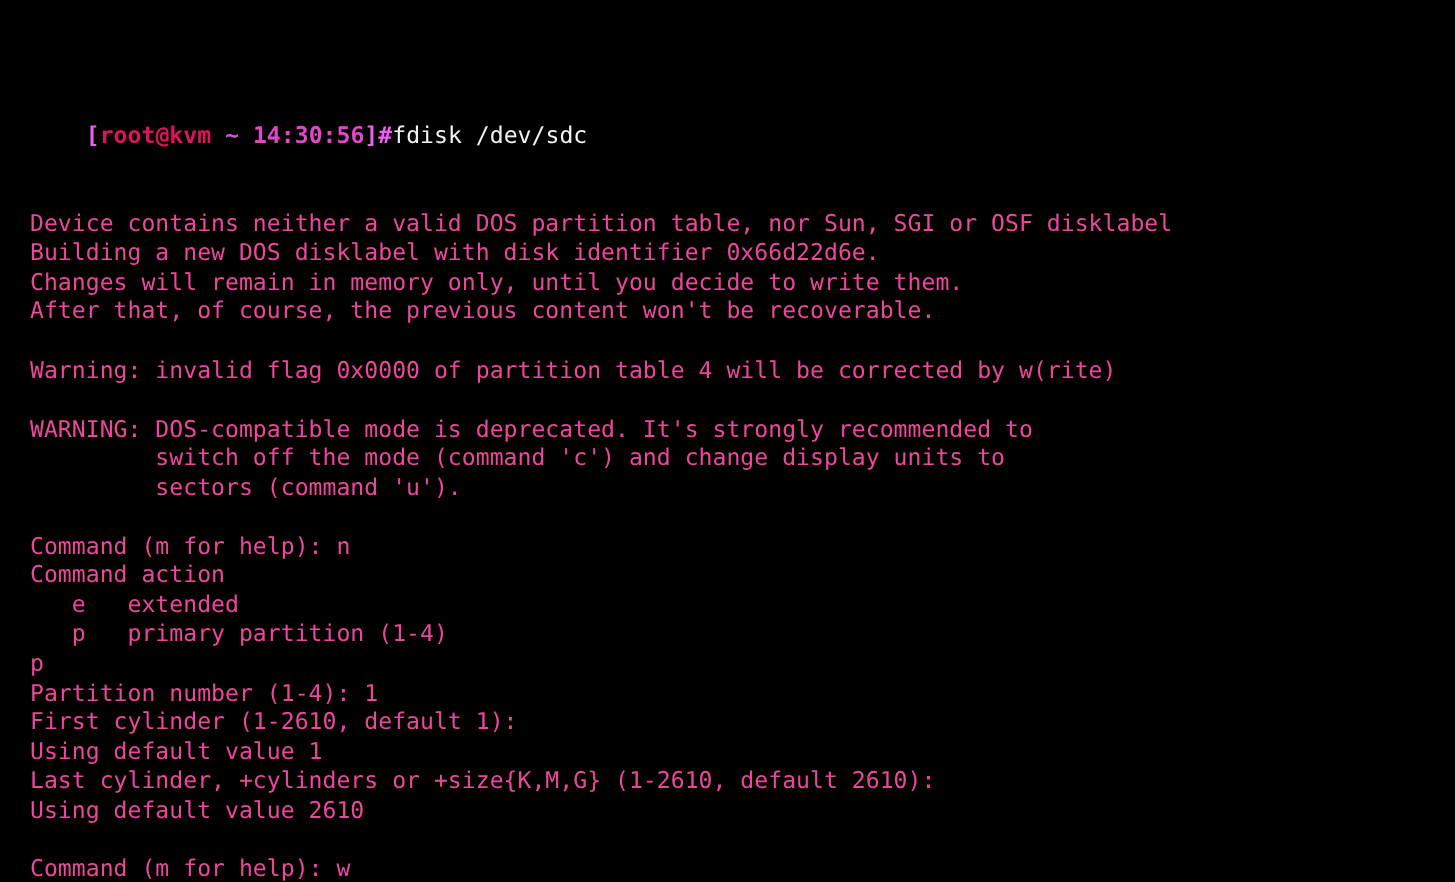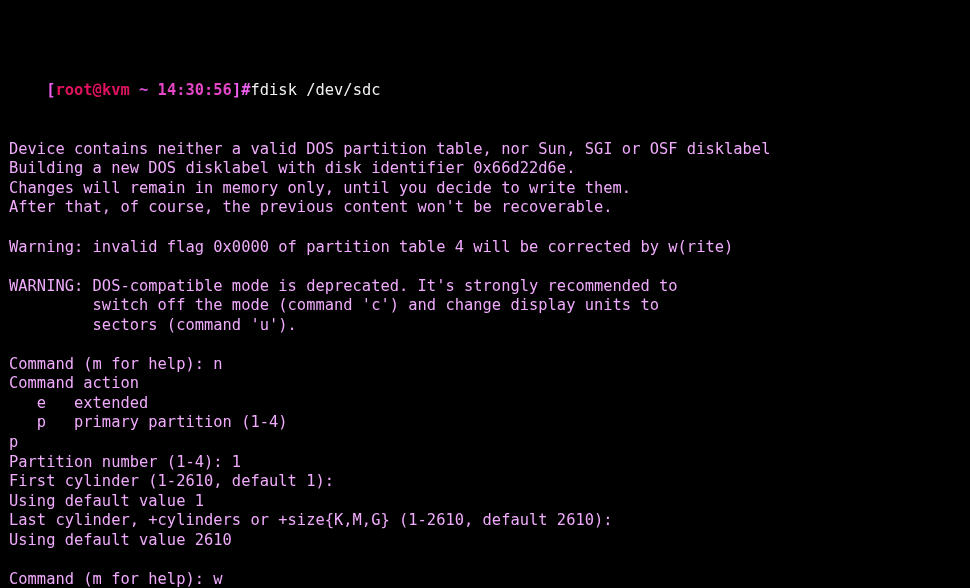--- a/index.html
+++ b/index.html
@@ -16,21 +16,21 @@
   #terminal {
     position: relative;
     width: 970px;
     height: 476px;
     background: #000000;
     color: #e8e8e8;
     font-family: "DejaVu Sans Mono", "Liberation Mono", monospace;
     font-size: 15.4px;
     line-height: 19.55px;
     letter-spacing: 0.02px;
-    padding: 3px 0 0 9px;
+    padding: 3px 0 0 20px;
     box-sizing: border-box;
     white-space: pre;
     -webkit-font-smoothing: antialiased;
   }
   .line {
     height: 19.55px;
     white-space: pre;
     font-family: "DejaVu Sans Mono", "Liberation Mono", monospace;
   }
   .line.blank {
@@ -38,21 +38,21 @@
   }
   .seg {
     white-space: pre;
   }
   .c-bracket { color: #f05ff0; font-weight: bold; }
   .c-user    { color: #e0115f; font-weight: bold; }
   .c-tilde   { color: #d94fd9; font-weight: bold; }
   .c-time    { color: #e447c6; font-weight: bold; }
   .c-hash    { color: #f05ff0; font-weight: bold; }
   .c-cmd     { color: #f2f2f2; }
-  .c-out     { color: #f0abfc; }
+  .c-out     { color: #ec4899; }
 </style>
 </head>
 <body>
 
 <div id="terminal">
 
   <div class="line">
     <span class="seg c-bracket">[</span><span class="seg c-user">root@kvm</span><span class="seg c-tilde"> ~ </span><span class="seg c-time">14:30:56</span><span class="seg c-bracket">]</span><span class="seg c-hash">#</span><span class="seg c-cmd">fdisk /dev/sdc</span>
   </div>
 

